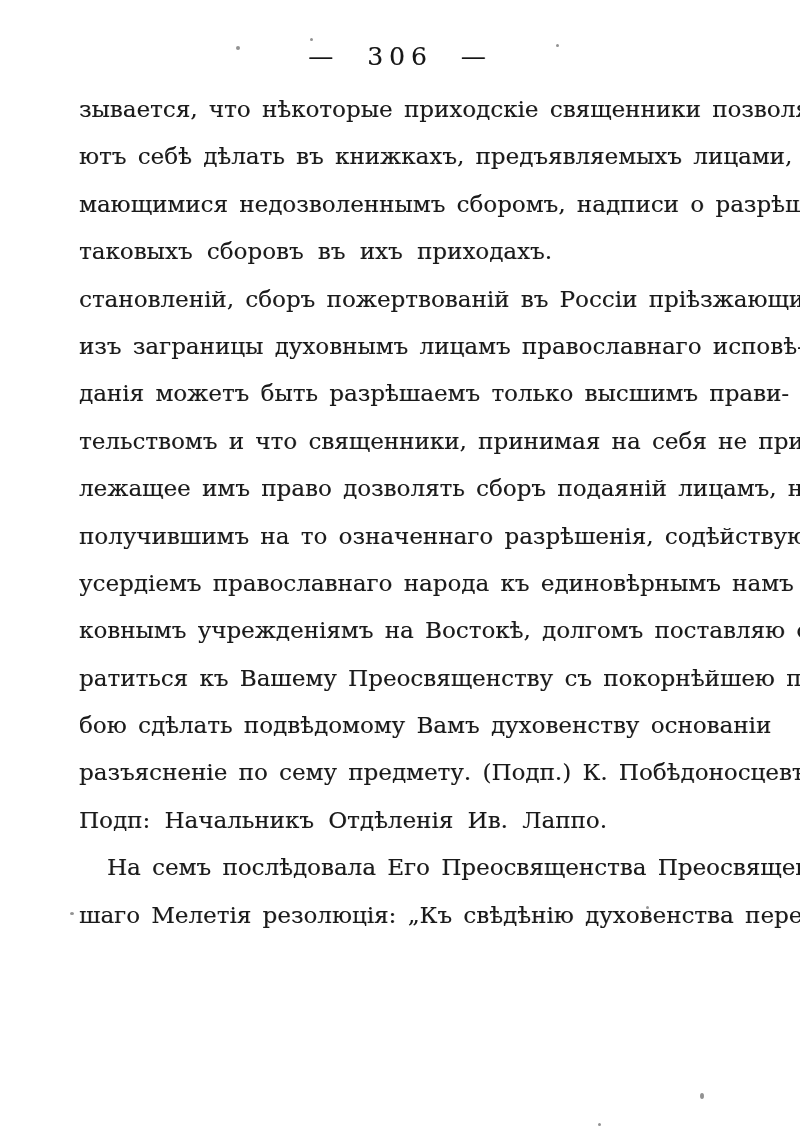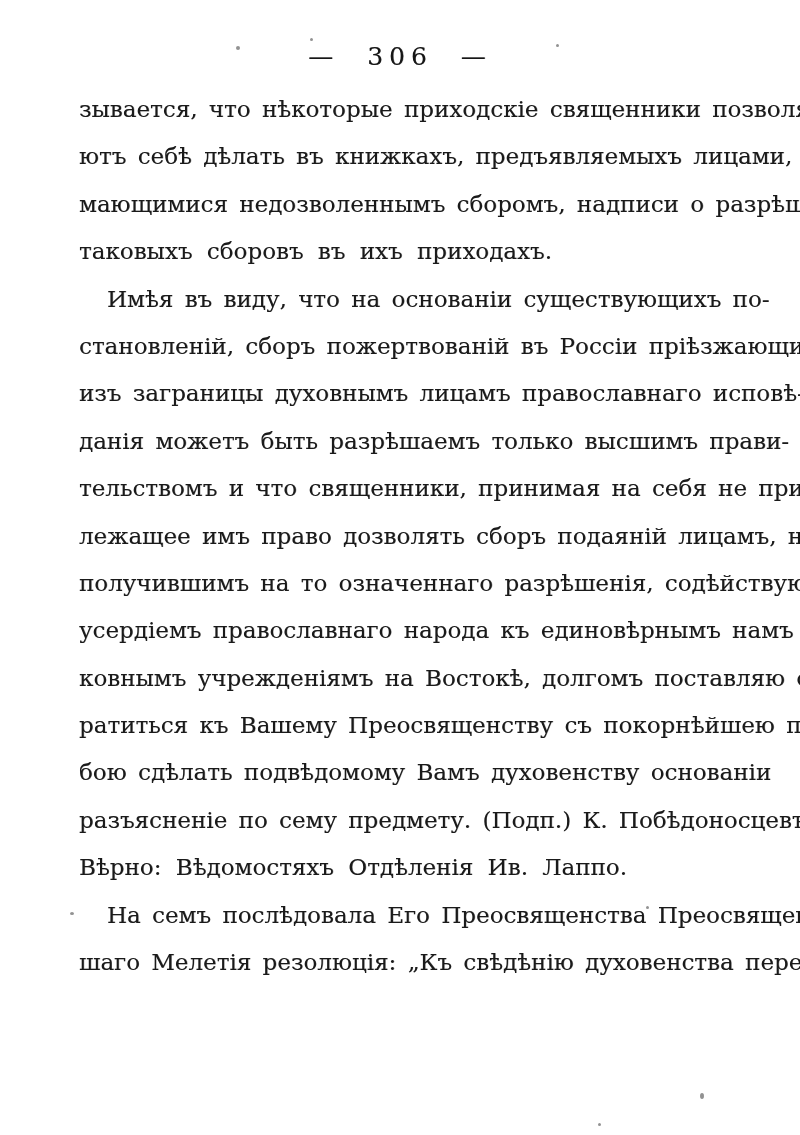--- a/index.html
+++ b/index.html
@@ -79,33 +79,32 @@
     <div class="text-block">
 
       <div class="para">
         <div class="line">зывается, что нѣкоторые приходскіе священники позволя-</div>
         <div class="line">ютъ себѣ дѣлать въ книжкахъ, предъявляемыхъ лицами, зани-</div>
         <div class="line">мающимися недозволеннымъ сборомъ, надписи о разрѣшеніи</div>
         <div class="line endpara">таковыхъ сборовъ въ ихъ приходахъ.</div>
       </div>
 
       <div class="para">
-        <div class="line indent">Имѣя въ виду, что на основаніи существующихъ по-</div>
         <div class="line">становленій, сборъ пожертвованій въ Россіи пріѣзжающимъ</div>
         <div class="line">изъ заграницы духовнымъ лицамъ православнаго исповѣ-</div>
         <div class="line">данія можетъ быть разрѣшаемъ только высшимъ прави-</div>
         <div class="line">тельствомъ и что священники, принимая на себя не принад-</div>
         <div class="line">лежащее имъ право дозволять сборъ подаяній лицамъ, не</div>
         <div class="line">получившимъ на то означеннаго разрѣшенія, содѣйствуютъ</div>
         <div class="line">усердіемъ православнаго народа къ единовѣрнымъ намъ цер-</div>
         <div class="line">ковнымъ учрежденіямъ на Востокѣ, долгомъ поставляю об-</div>
         <div class="line">ратиться къ Вашему Преосвященству съ покорнѣйшею прось-</div>
         <div class="line">бою сдѣлать подвѣдомому Вамъ духовенству основаніи</div>
         <div class="line">разъясненіе по сему предмету. (Подп.) К. Побѣдоносцевъ.</div>
-        <div class="line endpara">Вѣрно: Вѣдомостяхъ Отдѣленія Ив. Лаппо.</div>
+        <div class="line endpara">Подп: Начальникъ Отдѣленія Ив. Лаппо.</div>
       </div>
 
       <div class="para">
         <div class="line indent">На семъ послѣдовала Его Преосвященства Преосвященнѣй-</div>
         <div class="line">шаго Мелетія резолюція: „Къ свѣдѣнію духовенства пере-</div>
       </div>
 
     </div>
 
     <div class="speck" style="left:236px; top:46px;  width:4px; height:4px;"></div>

